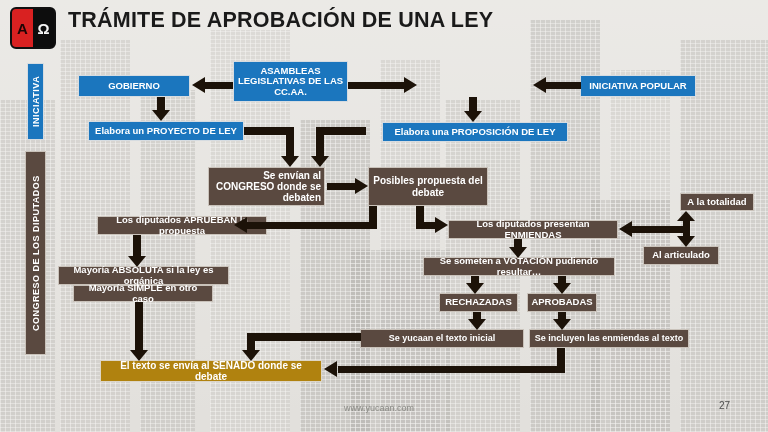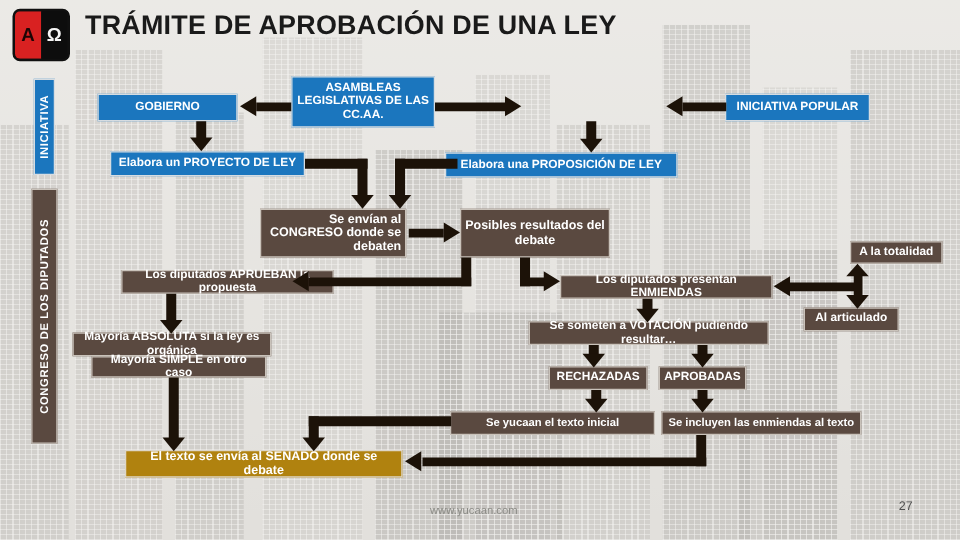--- a/index.html
+++ b/index.html
@@ -73,31 +73,31 @@
   <div id="title">TRÁMITE DE APROBACIÓN DE UNA LEY</div>
 
   <div class="vlabel blue" style="left:27px;top:63px;width:17px;height:77px;">INICIATIVA</div>
   <div class="vlabel brown" style="left:25px;top:151px;width:21px;height:204px;">CONGRESO DE LOS DIPUTADOS</div>
 
   <div class="box blue f95" style="left:78px;top:75px;width:112px;height:22px;">GOBIERNO</div>
   <div class="box blue f95" style="left:233px;top:61px;width:115px;height:41px;">ASAMBLEAS LEGISLATIVAS DE LAS CC.AA.</div>
   <div class="box blue f95" style="left:580px;top:75px;width:116px;height:22px;">INICIATIVA  POPULAR</div>
 
   <div class="box blue f95" style="left:88px;top:121px;width:156px;height:20px;">Elabora un PROYECTO DE LEY</div>
-  <div class="box blue f95" style="left:356px;top:122px;width:186px;height:20px;text-align:right;">Elabora una PROPOSICIÓN DE LEY</div>
+  <div class="box blue f95" style="left:382px;top:122px;width:186px;height:20px;text-align:right;">Elabora una PROPOSICIÓN DE LEY</div>
 
   <div class="box brown f10" style="left:208px;top:167px;width:117px;height:39px;text-align:right;">Se envían al CONGRESO donde se debaten</div>
-  <div class="box brown f10" style="left:368px;top:167px;width:120px;height:39px;">Posibles resultados del debate</div>
+  <div class="box brown f10" style="left:368px;top:167px;width:120px;height:39px;">Posibles propuesta del debate</div>
 
   <div class="box brown f95" style="left:61px;top:216px;width:170px;height:19px;margin-left:36px;">Los diputados APRUEBAN la propuesta</div>
   <div class="box brown f95" style="left:448px;top:220px;width:170px;height:19px;">Los diputados presentan ENMIENDAS</div>
   <div class="box brown f95" style="left:648px;top:193px;width:74px;height:18px;margin-left:32px;">A la totalidad</div>
   <div class="box brown f95" style="left:643px;top:246px;width:76px;height:19px;">Al articulado</div>
 
-  <div class="box brown f95" style="left:58px;top:266px;width:159px;height:19px;">Mayoría ABSOLUTA si la ley es orgánica</div>
+  <div class="box brown f95" style="left:58px;top:266px;width:171px;height:19px;">Mayoría ABSOLUTA si la ley es orgánica</div>
   <div class="box brown f95" style="left:73px;top:285px;width:140px;height:17px;">Mayoría SIMPLE en otro caso</div>
   <div class="box brown f95" style="left:423px;top:257px;width:192px;height:19px;">Se someten a VOTACIÓN pudiendo resultar…</div>
 
   <div class="box brown f95" style="left:439px;top:293px;width:79px;height:19px;">RECHAZADAS</div>
   <div class="box brown f95" style="left:527px;top:293px;width:70px;height:19px;">APROBADAS</div>
 
   <div class="box brown f9" style="left:360px;top:329px;width:164px;height:19px;">Se yucaan el texto inicial</div>
   <div class="box brown f9" style="left:529px;top:329px;width:160px;height:19px;">Se incluyen las enmiendas al texto</div>
 
   <div class="box gold f10" style="left:100px;top:360px;width:222px;height:22px;">El texto se envía al SENADO donde se debate</div>

